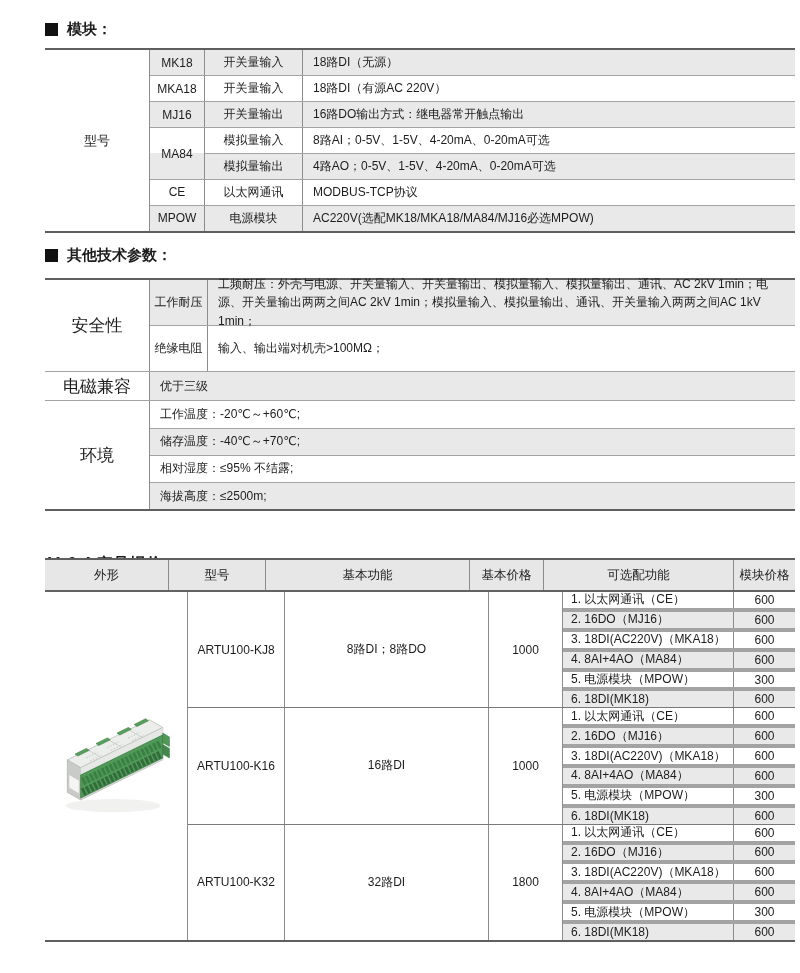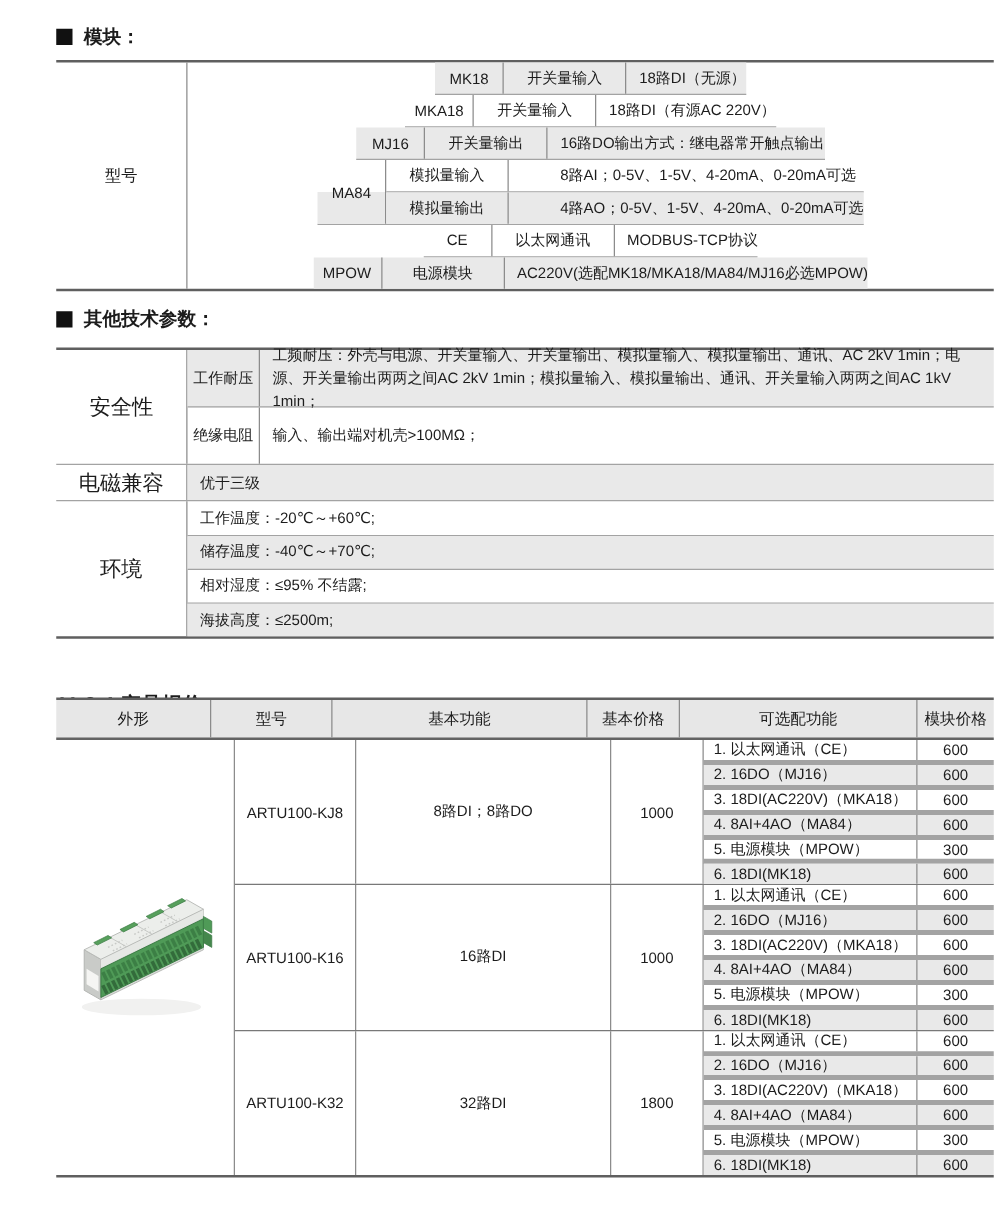--- a/index.html
+++ b/index.html
@@ -17,29 +17,29 @@
        border-top:2px solid #5f5f5f;border-bottom:2px solid #5f5f5f;font-size:12px;}
   .cell{display:flex;align-items:center;box-sizing:border-box;}
   .ctr{justify-content:center;text-align:center;}
   .vr{border-right:1px solid #8c8c8c;}
   .hb{border-bottom:1px solid #a3a3a3;}
   .gray{background:#e9e9e9;}
 
   
   #t1{top:48px;height:185px;display:flex;}
   #t1 .cat{width:105px;font-size:13px;}
-  #t1 .rows{flex:1;display:flex;flex-direction:column;align-items:center;}
+  #t1 .rows{flex:1;display:flex;flex-direction:column;}
   .t1-row{flex:1;display:flex;min-height:0;}
   .c-code{width:55px;}
   .c-func{width:98px;}
   .c-desc{flex:1;padding-left:10px;}
   .t1-span{flex:2;display:flex;}
   .t1-span .c-code{background:linear-gradient(to bottom,#ffffff 0 50%,#e9e9e9 50% 100%);}
   .t1-span .sub{flex:1;display:flex;flex-direction:column;}
-  .t1-span .sub .t1-row{flex:1;gap:31px;}
+  .t1-span .sub .t1-row{flex:1;}
 
   
   #t2{top:278px;height:233px;display:flex;flex-direction:column;}
   .t2-sec{display:flex;min-height:0;}
   .t2-cat{width:105px;font-size:17px;}
   .p-name{width:58px;}
   .p-desc{flex:1;padding:4px 10px;line-height:1.55;}
   .t2-col{flex:1;display:flex;flex-direction:column;}
   .row-durable{height:62px;}
   .row-thin{flex:1;}

